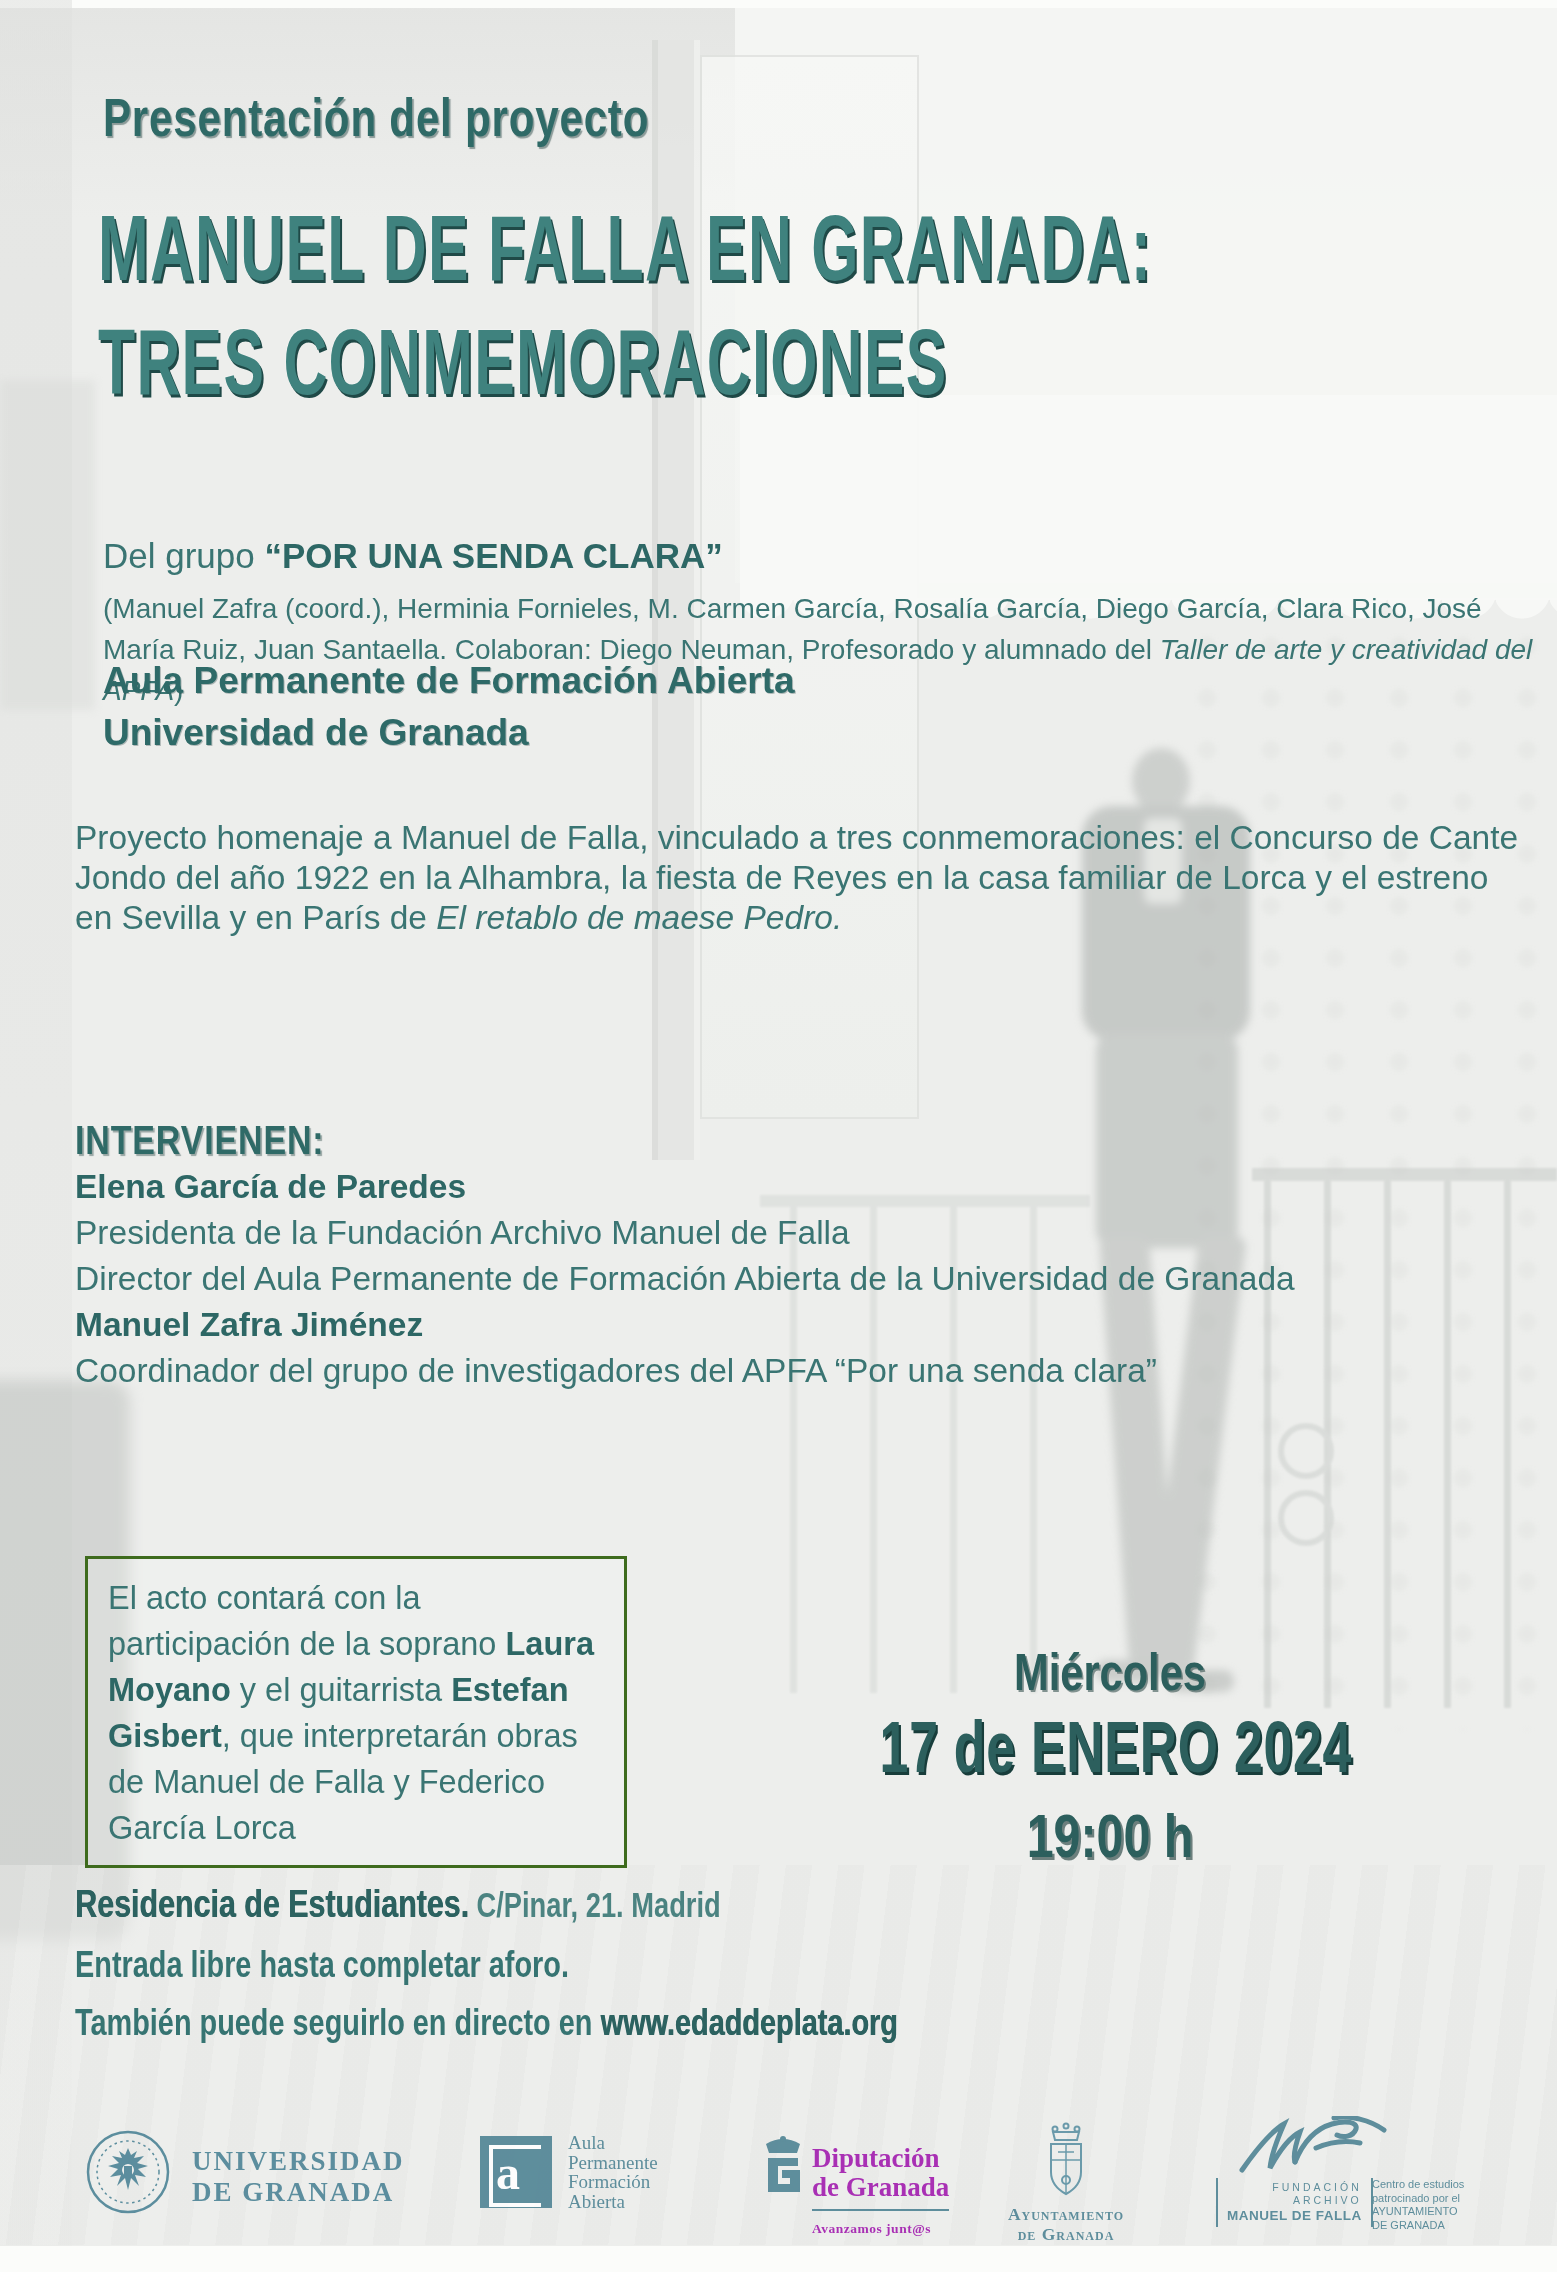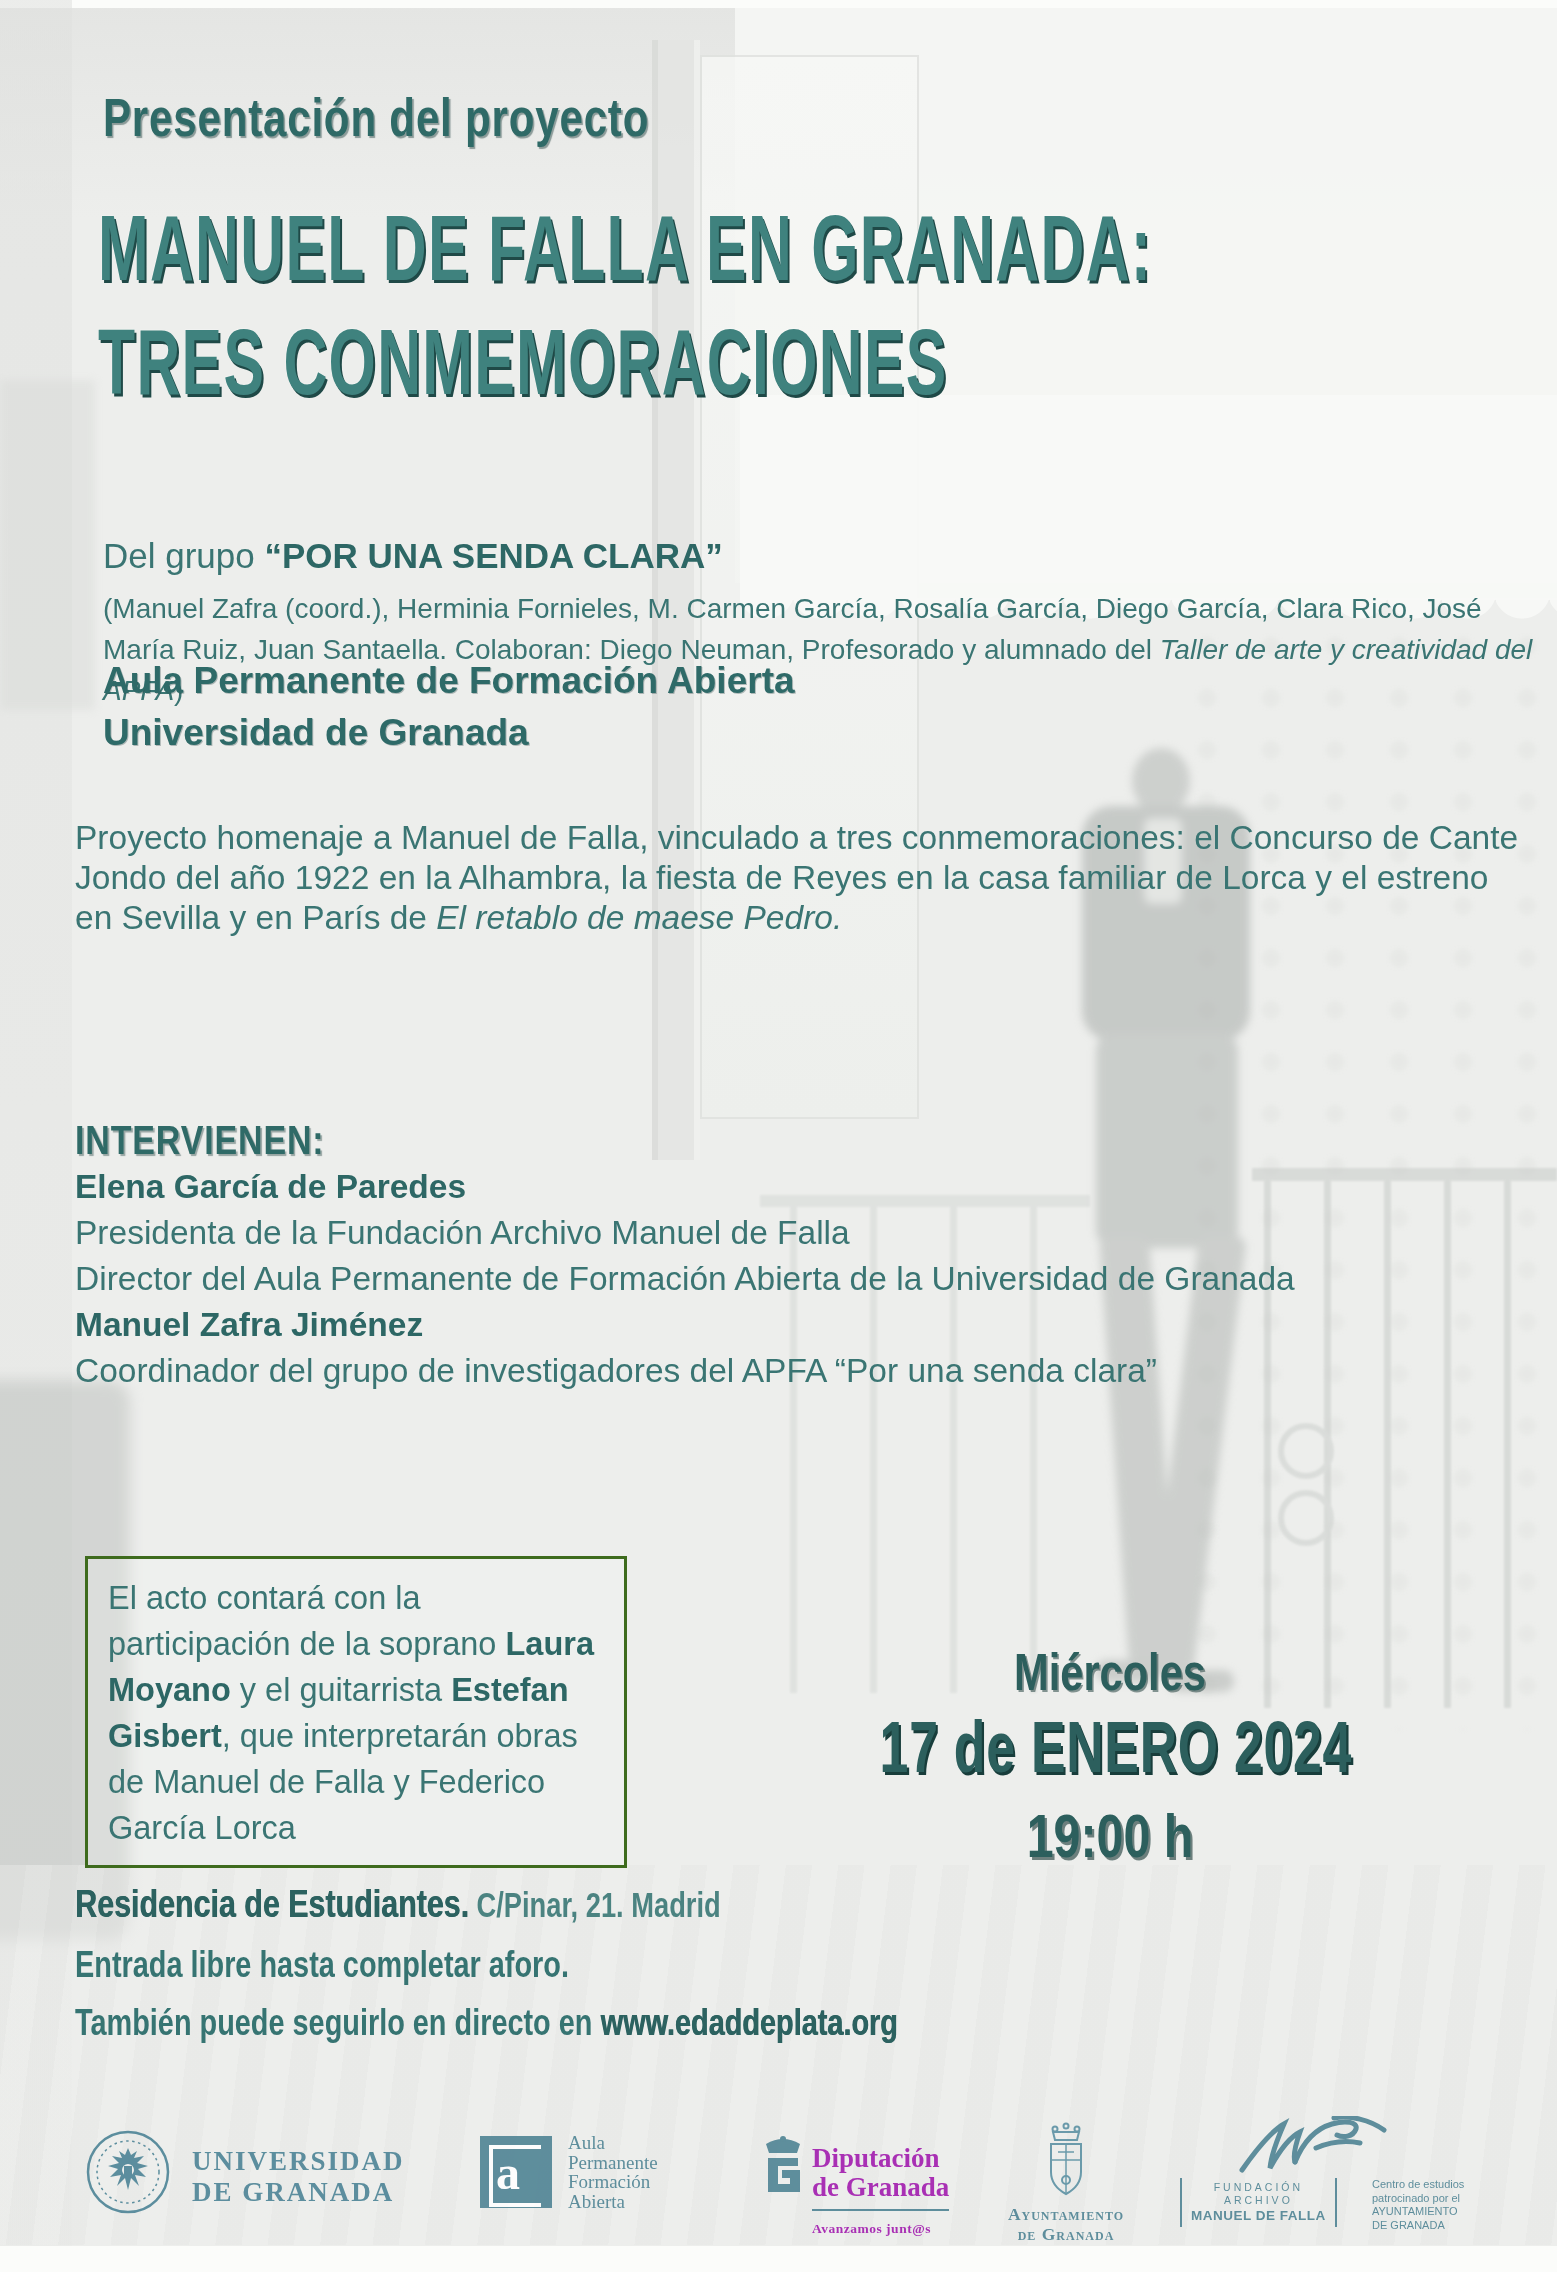--- a/index.html
+++ b/index.html
@@ -117,22 +117,22 @@
   .apfa-a{position:absolute;left:16px;top:6px;width:100%;font-size:48px;line-height:62px;color:#fff;font-weight:700;}
   .apfa-text{left:568px;top:2133px;font-size:19px;line-height:19.5px;color:#4f8494;}
   .dip-g{left:760px;top:2134px;}
   .dip-text{left:812px;top:2144px;font-size:27px;font-weight:700;line-height:29px;color:#a21caf;}
   .dip-tag{margin-top:7px;border-top:2px solid #4f8494;padding-top:3px;
     font-family:Liberation Serif, serif;font-size:13.5px;letter-spacing:.5px;font-weight:700;}
   .ayto-crest{left:1038px;top:2122px;}
   .ayto-text{left:996px;top:2204px;width:140px;text-align:center;font-size:17.5px;line-height:20px;
     font-variant:small-caps;letter-spacing:1px;color:#4f8494;font-weight:700;}
   .mf-sig{left:1238px;top:2116px;}
-  .mf-bracket{left:1180px;top:2178px;border-left:2px solid #4f8494;border-right:2px solid #4f8494;
-    padding:3px 9px;text-align:center;color:#4f8494;}
+  .mf-bracket{left:1216px;top:2178px;border-left:2px solid #4f8494;border-right:2px solid #4f8494;
+    padding:3px 9px;text-align:right;color:#4f8494;}
   .mf-b1{font-size:10.5px;letter-spacing:3px;line-height:13px;}
   .mf-b3{font-size:13.5px;letter-spacing:.5px;line-height:17px;font-weight:700;}
   .mf-side{left:1372px;top:2178px;font-size:11px;line-height:13.5px;color:#4f8494;}
 </style>
 </head>
 <body>
 
 <div class="poster">
 
   <div class="photo">

